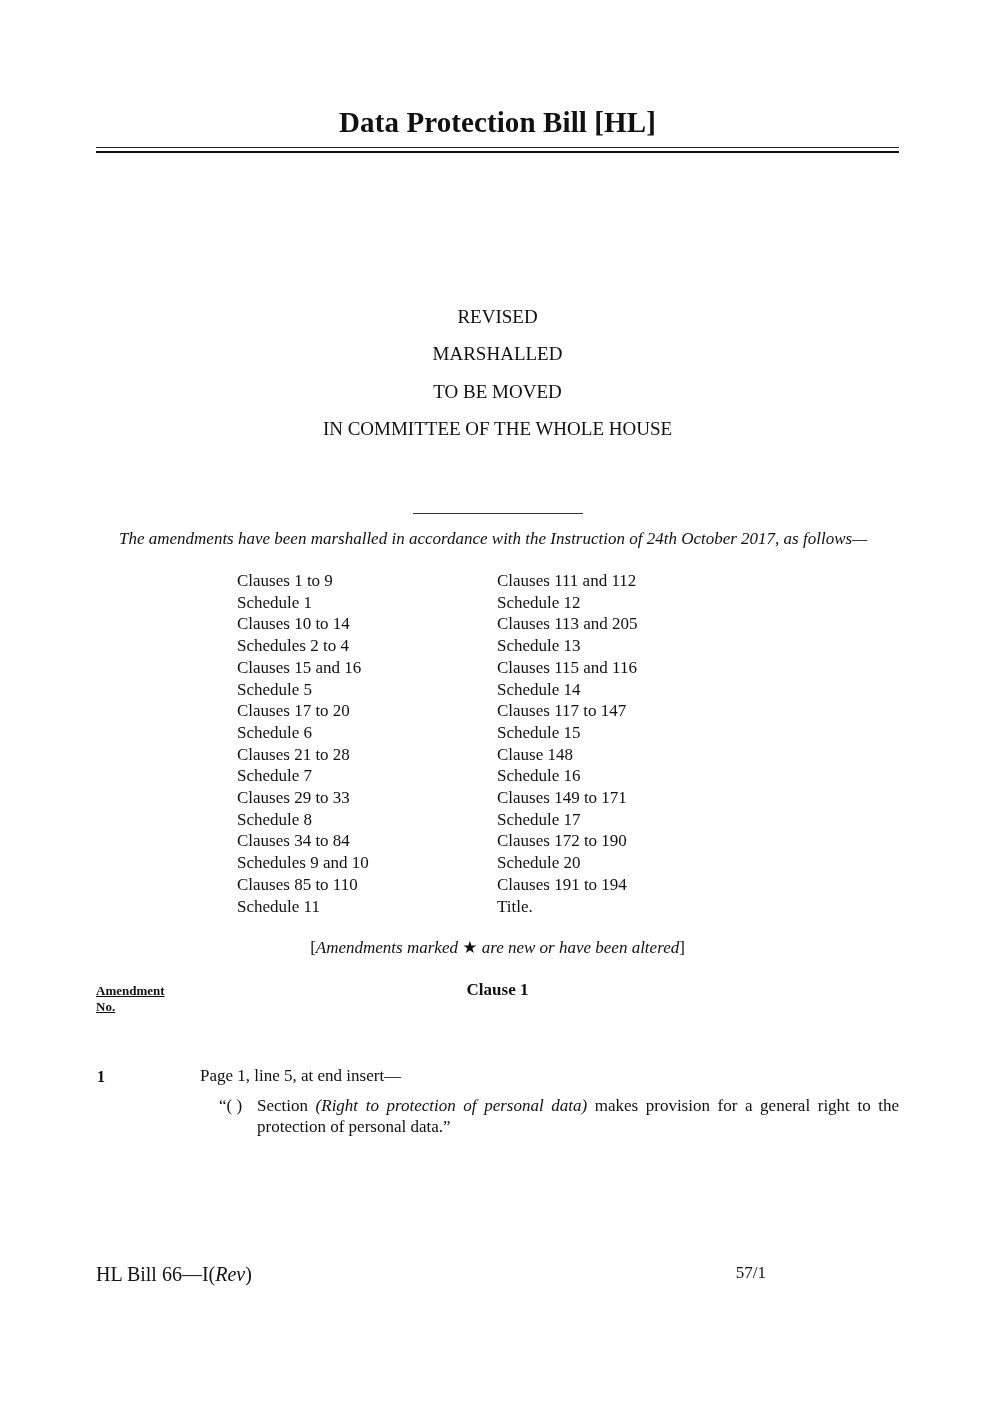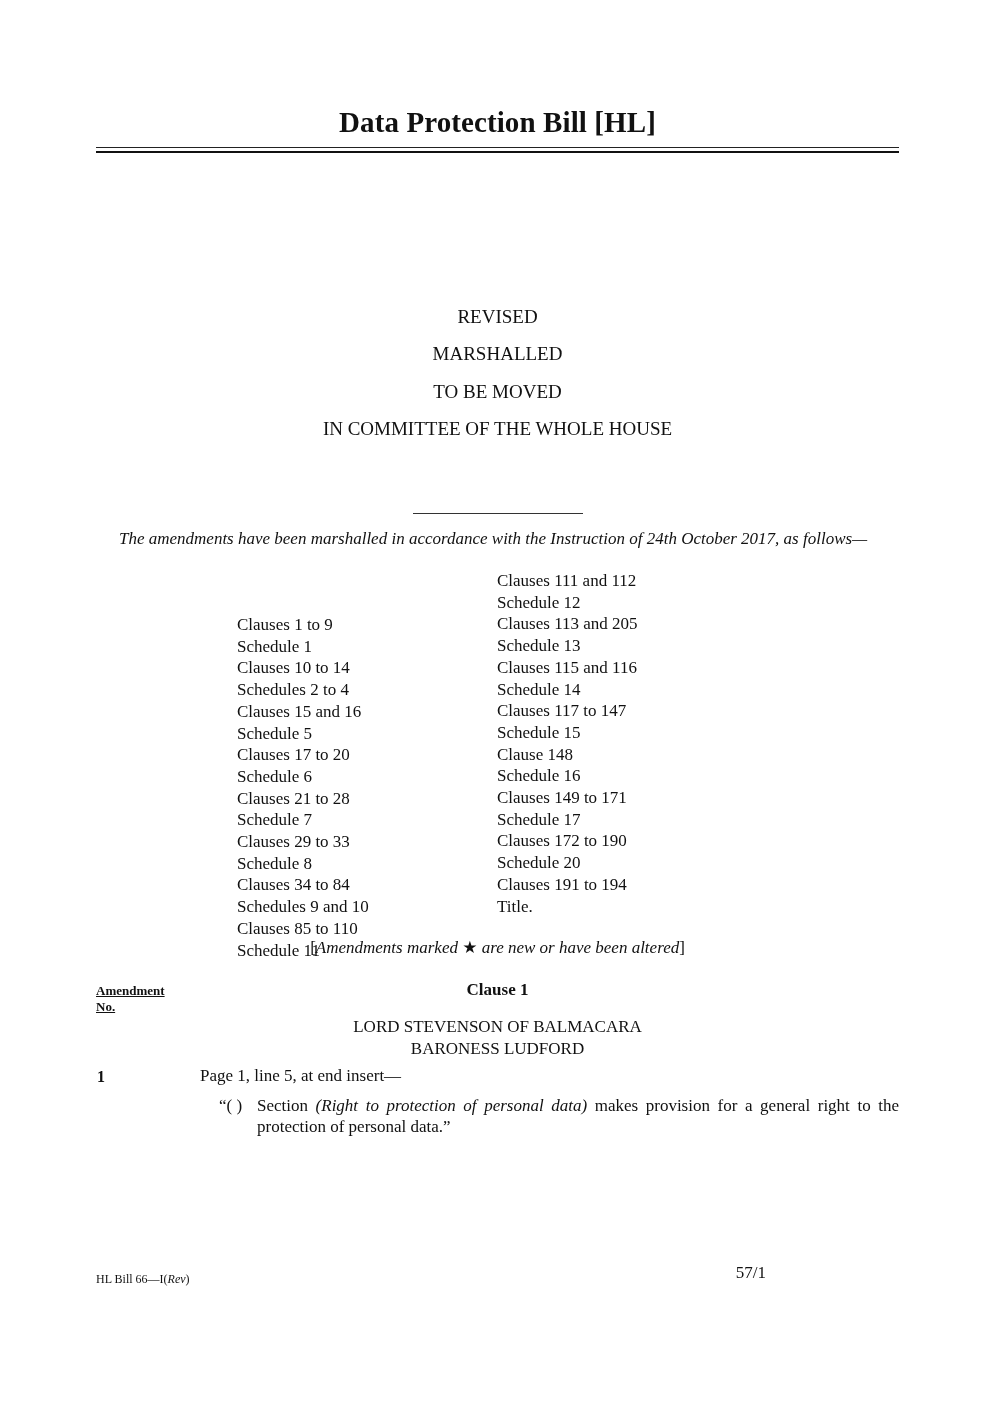--- a/index.html
+++ b/index.html
@@ -18,21 +18,21 @@
               font-size: 19px; }
   .headings div { height: 37.3px; line-height: 22px; }
 
   .short-rule { position: absolute; left: 411px; width: 170px; top: 513px;
                 border-top: 1px solid #333; }
 
   .intro { position: absolute; left: 94px; width: 803px; top: 528px; font-size: 17px;
            font-style: italic; text-align: justify; text-indent: 23px; line-height: 21px; }
 
   .groups { position: absolute; top: 570px; font-size: 17px; line-height: 21.7px; }
-  .groups.left { left: 235px; margin-top: 44px; }
+  .groups.left { left: 235px; }
   .groups.right { left: 495px; }
 
   .note { position: absolute; left: 94px; width: 803px; top: 937px; text-align: center;
           font-size: 17px; }
   .note .it { font-style: italic; }
 
   .amend-label { position: absolute; left: 94px; top: 983px; font-size: 13px; font-weight: bold;
                  line-height: 16px; text-decoration: underline; }
   .clause-heading { position: absolute; left: 94px; width: 803px; top: 980px; text-align: center;
                     font-size: 17px; font-weight: bold; }
@@ -40,21 +40,21 @@
               font-size: 17px; line-height: 22px; }
 
   .amend-no { position: absolute; left: 95px; top: 1068px; font-size: 16px; font-weight: bold; }
   .amend-instr { position: absolute; left: 198px; top: 1066px; font-size: 17px; }
   .amend-text { position: absolute; left: 217px; width: 680px; top: 1095px; font-size: 17px;
                 line-height: 21px; display: flex; }
   .amend-text .para { width: 38px; flex: none; }
   .amend-text .body { flex: 1; text-align: justify; }
   .amend-text .it { font-style: italic; }
 
-  .footer-left { position: absolute; left: 94px; top: 1263px; font-size: 12px; margin-top: 9px; }
+  .footer-left { position: absolute; left: 94px; top: 1263px; font-size: 20px; }
   .footer-left .it { font-style: italic; }
   .footer-right { position: absolute; right: 105px; top: 1263px; font-size: 17px; }
 </style>
 </head>
 <body>
 
 <div class="page">
 
   <div class="title">Data Protection Bill [HL]</div>
   <div class="rule-thin"></div>
@@ -113,24 +113,20 @@
     <span>[</span><span class="it">Amendments marked </span><span>★</span><span class="it"> are new or have been altered</span><span>]</span>
   </div>
 
   <div class="amend-label">
     <div>Amendment</div>
     <div>No.</div>
   </div>
 
   <div class="clause-heading">Clause 1</div>
 
-  <div class="sponsors">
-    <div>LORD STEVENSON OF BALMACARA</div>
-    <div>BARONESS LUDFORD</div>
-  </div>
 
   <div class="amend-no">1</div>
   <div class="amend-instr">Page 1, line 5, at end insert—</div>
 
   <div class="amend-text">
     <span class="para">“( )</span>
     <span class="body"><span>Section </span><span class="it">(Right to protection of personal data)</span><span> makes provision for a general right to the protection of personal data.”</span></span>
   </div>
 
   <div class="footer-left"><span>HL Bill 66—I(</span><span class="it">Rev</span><span>)</span></div>

